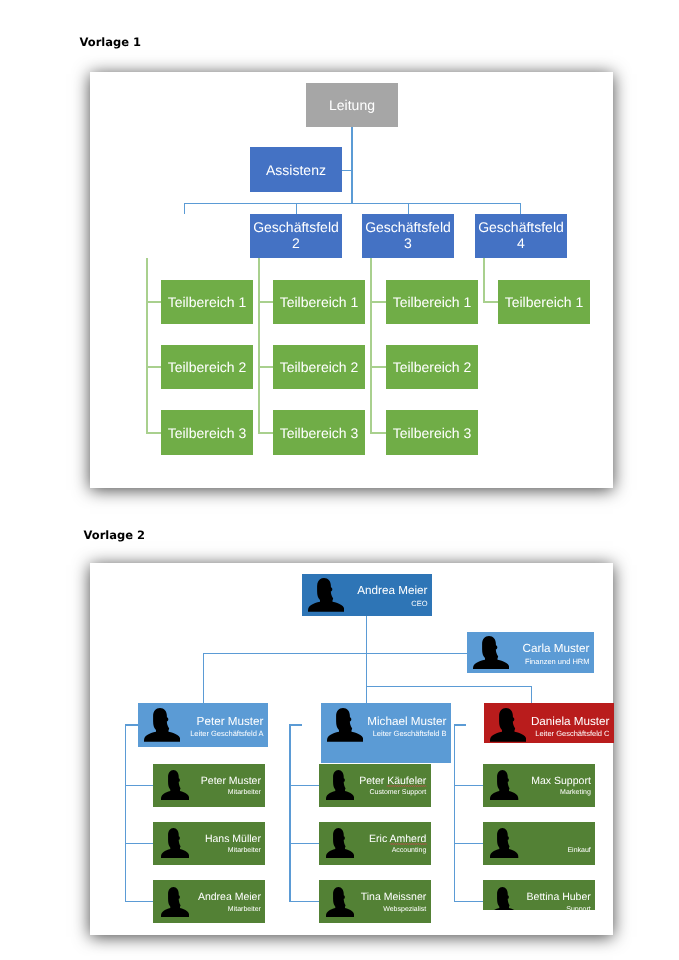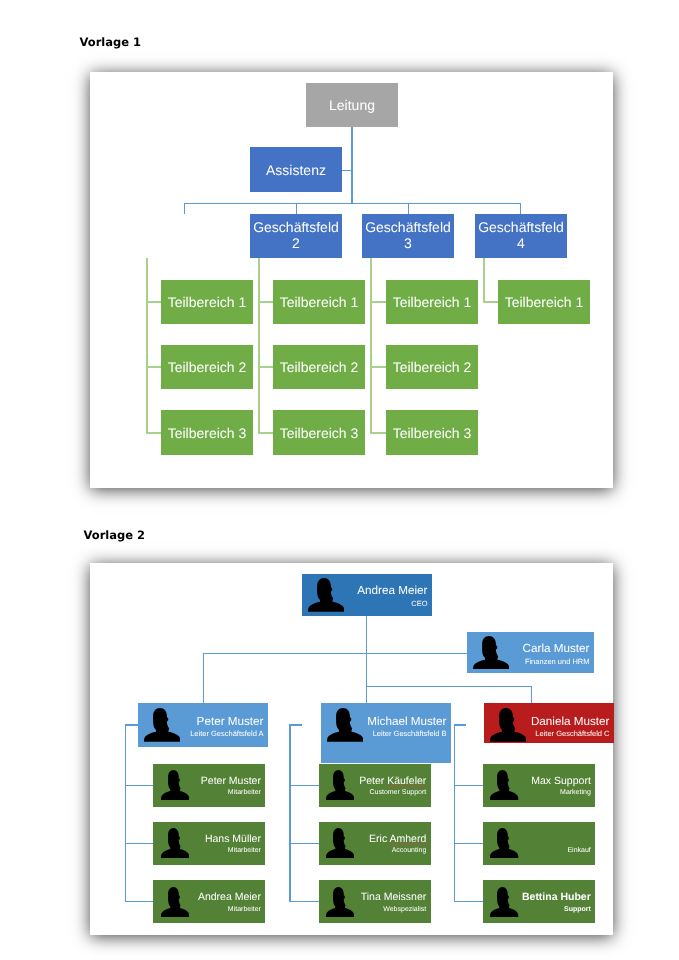--- a/index.html
+++ b/index.html
@@ -204,20 +204,20 @@
     </div>
 <div class="ln" style="left:453.6px;top:842.5px;width:29.6px;height:1.3px;background:#5B9BD5;"></div>
 <div class="pbox" style="left:483.2px;top:821.6px;width:112px;height:43.0px;background:#538135;">
       <svg class="sil" width="28.3" height="30.1" viewBox="0 0 36.5 33.8" preserveAspectRatio="none" style="left:7.3px;top:6.6px;">
         <path fill="#000000" d="M 16.0 0.0 C 11.9 0.0 9.1 3.2 9.1 8.0 L 9.1 13.2 C 9.1 17.4 10.0 19.8 11.4 21.2 C 11.9 21.7 12.0 22.0 12.0 22.6 L 12.0 23.7 C 8.7 24.4 5.4 25.5 3.2 27.0 C 1.1 28.4 0.0 30.0 0.0 32.4 L 0.0 33.8 L 36.5 33.8 L 36.5 32.4 C 36.5 30.0 35.4 28.4 33.3 27.0 C 31.1 25.5 27.8 24.4 24.5 23.7 L 24.5 22.6 C 24.5 22.0 24.6 21.7 25.0 21.2 C 25.8 20.2 23.3 18.8 22.9 14.2 L 22.9 13.3 C 23.6 13.4 24.2 12.7 24.3 11.5 C 24.4 10.2 23.7 9.3 22.9 9.2 L 22.9 8.0 C 22.9 3.2 20.1 0.0 16.0 0.0 Z"></path>
       </svg>
       <div class="pname gname" style="right:4.4px;top:4px;margin-top:40px;">Yolanda Meyer</div>
       <div class="prole grole" style="right:4.4px;top:25.5px;">Einkauf</div>
     </div>
 <div class="ln" style="left:453.6px;top:901.0px;width:29.6px;height:1.3px;background:#5B9BD5;"></div>
-<div class="pbox" style="left:483.2px;top:880.1px;width:112px;height:43.0px;background:#538135;font-weight:bold;">
+<div class="pbox" style="left:483.2px;top:880.1px;width:112px;height:30px;background:#538135;">
       <svg class="sil" width="28.3" height="30.1" viewBox="0 0 36.5 33.8" preserveAspectRatio="none" style="left:7.3px;top:6.6px;">
         <path fill="#000000" d="M 16.0 0.0 C 11.9 0.0 9.1 3.2 9.1 8.0 L 9.1 13.2 C 9.1 17.4 10.0 19.8 11.4 21.2 C 11.9 21.7 12.0 22.0 12.0 22.6 L 12.0 23.7 C 8.7 24.4 5.4 25.5 3.2 27.0 C 1.1 28.4 0.0 30.0 0.0 32.4 L 0.0 33.8 L 36.5 33.8 L 36.5 32.4 C 36.5 30.0 35.4 28.4 33.3 27.0 C 31.1 25.5 27.8 24.4 24.5 23.7 L 24.5 22.6 C 24.5 22.0 24.6 21.7 25.0 21.2 C 25.8 20.2 23.3 18.8 22.9 14.2 L 22.9 13.3 C 23.6 13.4 24.2 12.7 24.3 11.5 C 24.4 10.2 23.7 9.3 22.9 9.2 L 22.9 8.0 C 22.9 3.2 20.1 0.0 16.0 0.0 Z"></path>
       </svg>
       <div class="pname gname" style="right:4.4px;top:12.0px;">Bettina Huber</div>
       <div class="prole grole" style="right:4.4px;top:25.5px;">Support</div>
     </div>
 </div>
 
 </body></html>

